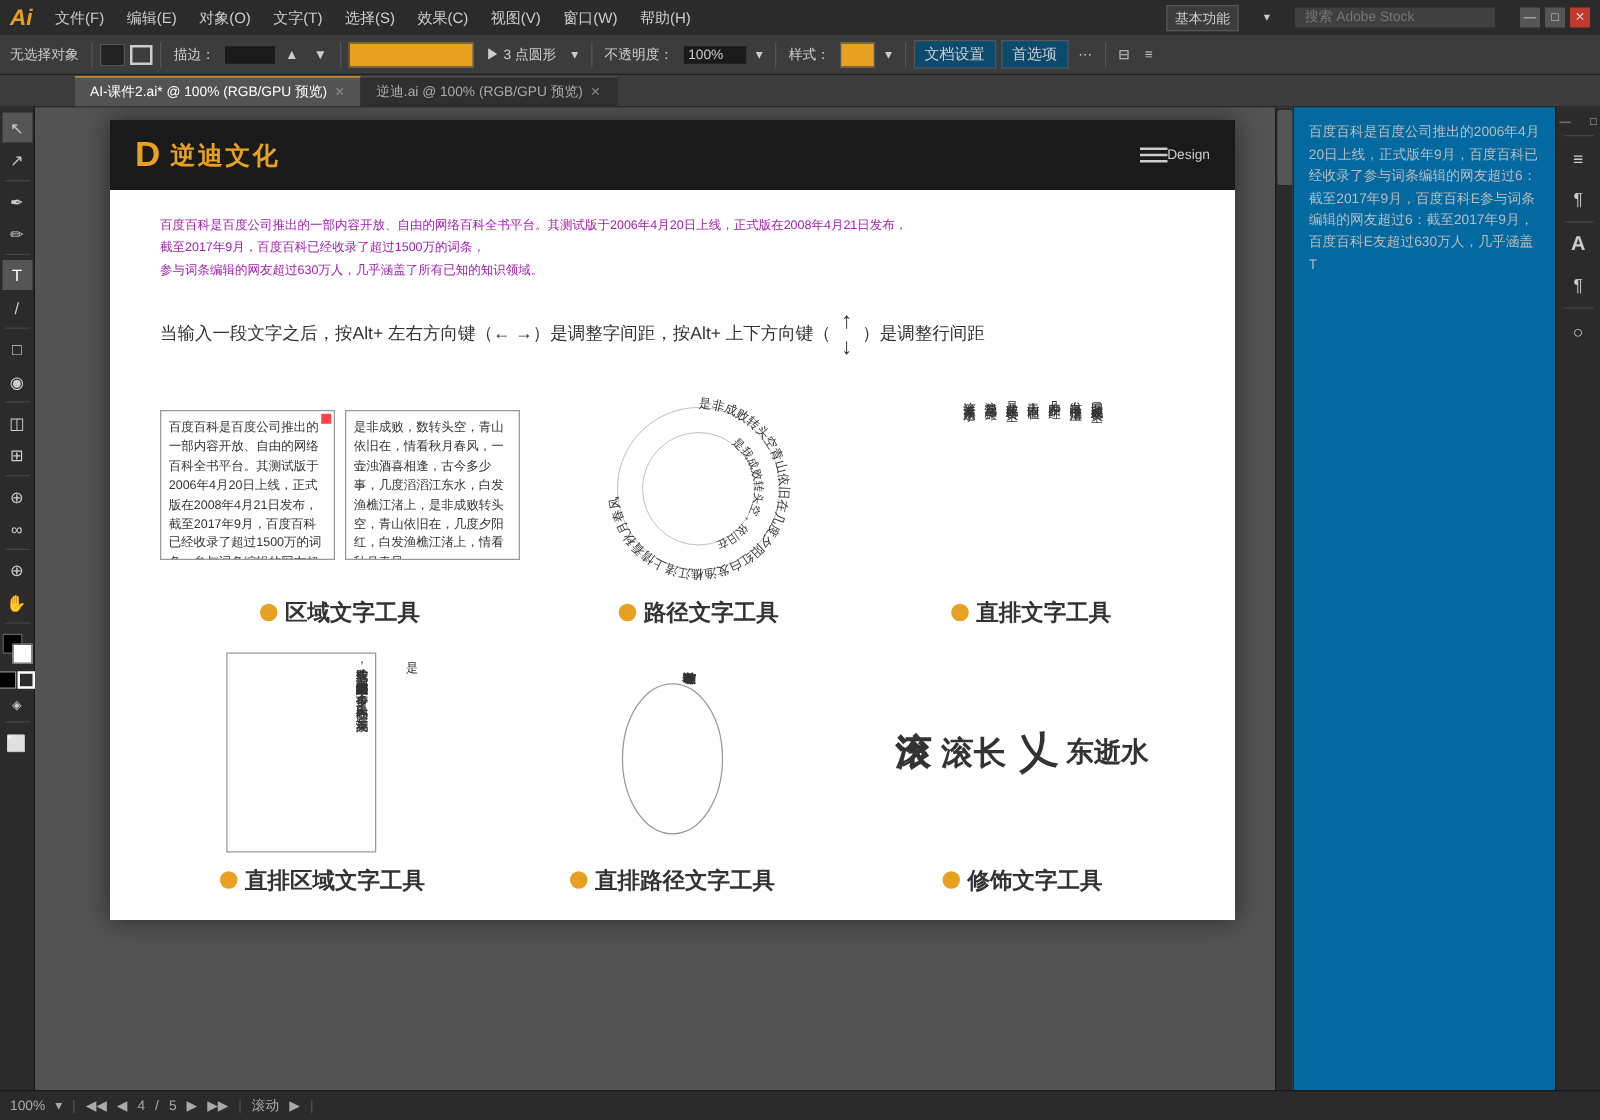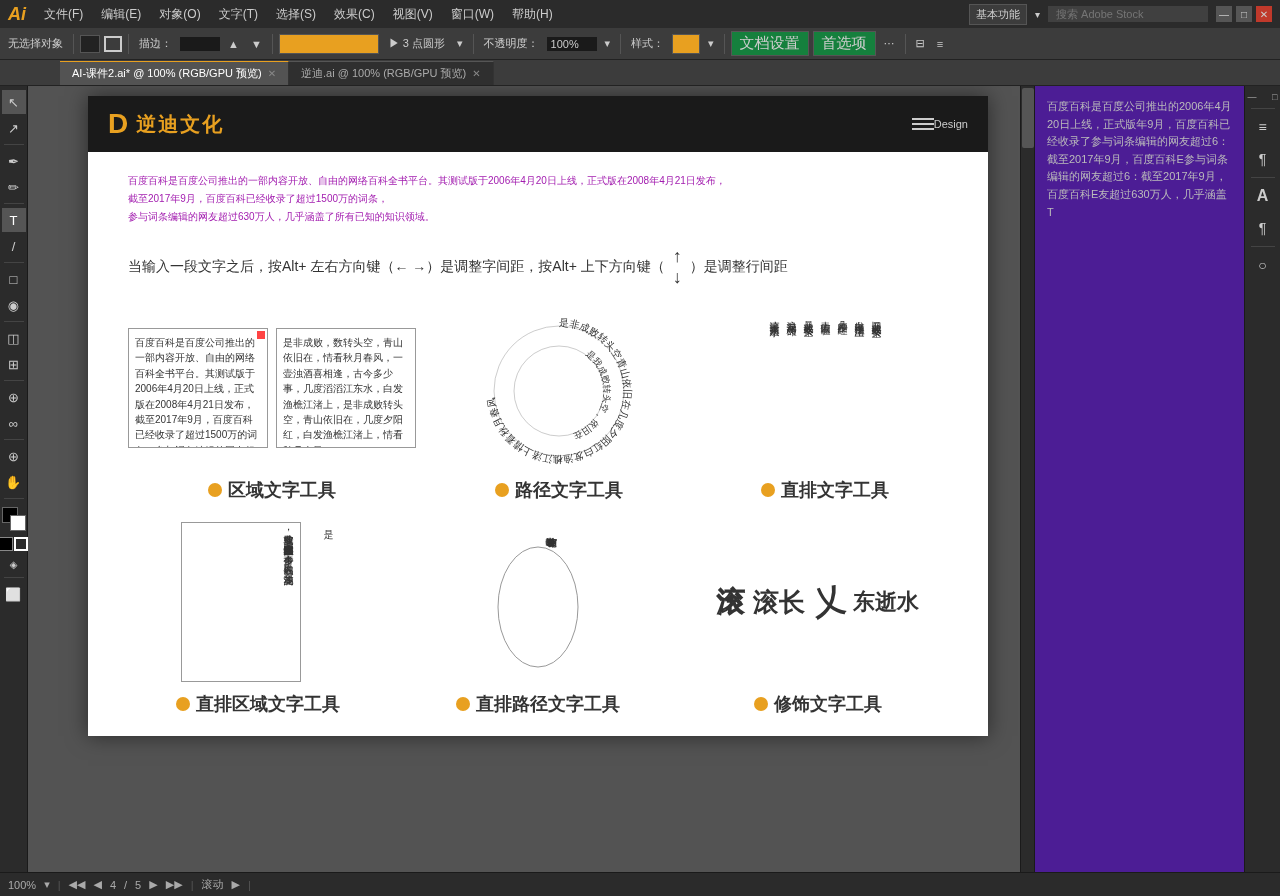--- a/index.html
+++ b/index.html
@@ -5,34 +5,34 @@
     * { margin: 0; padding: 0; box-sizing: border-box; }
     body { width: 1280px; height: 896px; overflow: hidden; background: #535353; font-family: 'Arial', sans-serif; }
 
     
     #menu-bar {
       width: 100%; height: 28px; background: #2b2b2b; display: flex; align-items: center;
       padding: 0 8px; gap: 2px; color: #ccc; font-size: 12px;
     }
     .menu-item { padding: 2px 8px; cursor: pointer; white-space: nowrap; }
     .app-logo { color: #e8a020; font-size: 18px; font-weight: bold; margin-right: 8px; font-style: italic; }
-    .menu-right { margin-left: auto; display: flex; align-items: center; gap: 8px; }
+    .menu-right { margin-left: auto; display: flex; align-items: center; gap: 20px; }
     .search-box { background: #404040; border: none; color: #aaa; padding: 2px 8px; font-size: 11px; width: 160px; }
     .window-controls { display: flex; gap: 4px; }
     .win-btn { width: 16px; height: 16px; background: #555; border: none; cursor: pointer; color: #ccc; font-size: 10px; display: flex; align-items: center; justify-content: center; }
 
     
     #toolbar {
       width: 100%; height: 32px; background: #3c3c3c; display: flex; align-items: center;
       padding: 0 4px; gap: 4px; border-bottom: 1px solid #222;
     }
     .toolbar-item { color: #ccc; font-size: 11px; padding: 2px 4px; cursor: pointer; white-space: nowrap; display: flex; align-items: center; gap: 2px; }
     .toolbar-separator { width: 1px; height: 20px; background: #555; margin: 0 2px; }
     .toolbar-input { background: #1a1a1a; border: none; color: #ccc; padding: 1px 4px; font-size: 11px; width: 60px; }
-    .btn-primary { background: #15803d; border: 1px solid #555; color: #ccc; padding: 2px 8px; font-size: 15px; cursor: pointer; }
+    .btn-primary { background: #0c4a6e; border: 1px solid #555; color: #ccc; padding: 2px 8px; font-size: 12px; cursor: pointer; }
 
     
     #tab-bar {
       width: 100%; height: 26px; background: #3c3c3c; display: flex; align-items: flex-end;
       padding: 0 60px; border-bottom: 1px solid #222;
     }
     .tab { padding: 4px 12px; font-size: 11px; color: #aaa; cursor: pointer; background: #2f2f2f; border-top: 1px solid #555; border-right: 1px solid #333; white-space: nowrap; display: flex; align-items: center; gap: 6px; }
     .tab.active { background: #535353; color: #fff; border-top: 1px solid #e8a020; }
     .tab-close { font-size: 10px; color: #888; cursor: pointer; }
 
@@ -85,21 +85,21 @@
 
     
     .text-box-demo {
       border: 1px solid #999; width: 140px; height: 120px; padding: 6px;
       font-size: 11px; color: #333; line-height: 1.4; overflow: hidden;
       position: relative;
     }
 
     
     #right-panel {
-      width: 210px; background: #4c1d95; border-left: 1px solid #1a1a1a;
+      width: 210px; background: #0369a1; border-left: 1px solid #1a1a1a;
       overflow: hidden; font-size: 11px; color: #ccc; padding: 4px;
     }
     .right-panel-content { padding: 8px; line-height: 1.6; color: #bbb; font-size: 11px; }
 
     
     #props-panel {
       width: 36px; background: #2b2b2b; border-left: 1px solid #1a1a1a;
       display: flex; flex-direction: column; align-items: center; padding: 4px 0; gap: 4px;
     }
     .prop-btn { width: 28px; height: 28px; display: flex; align-items: center; justify-content: center; cursor: pointer; color: #ccc; font-size: 14px; border: 1px solid transparent; }

